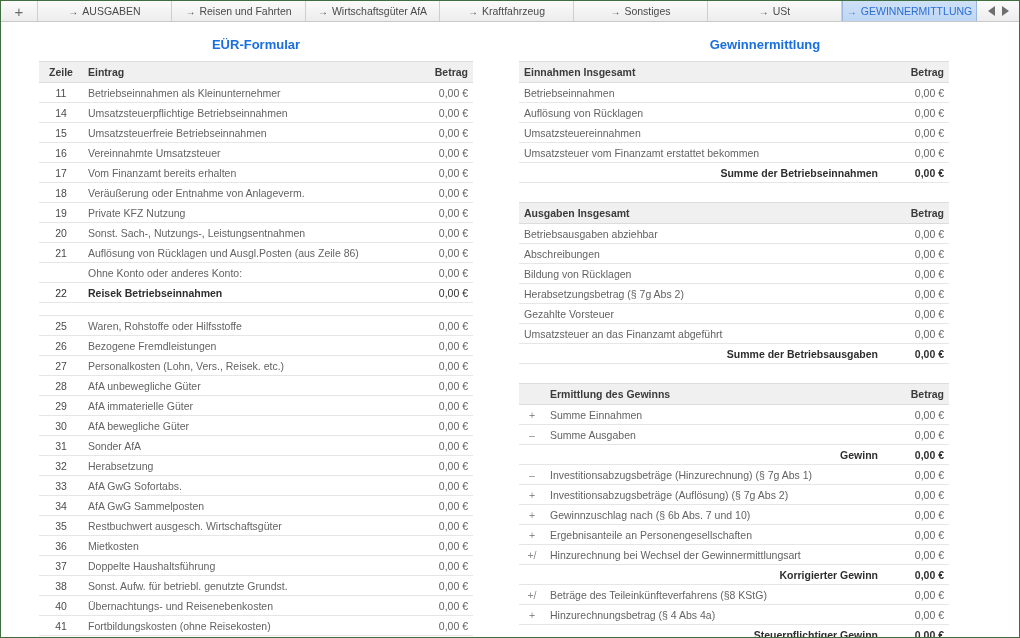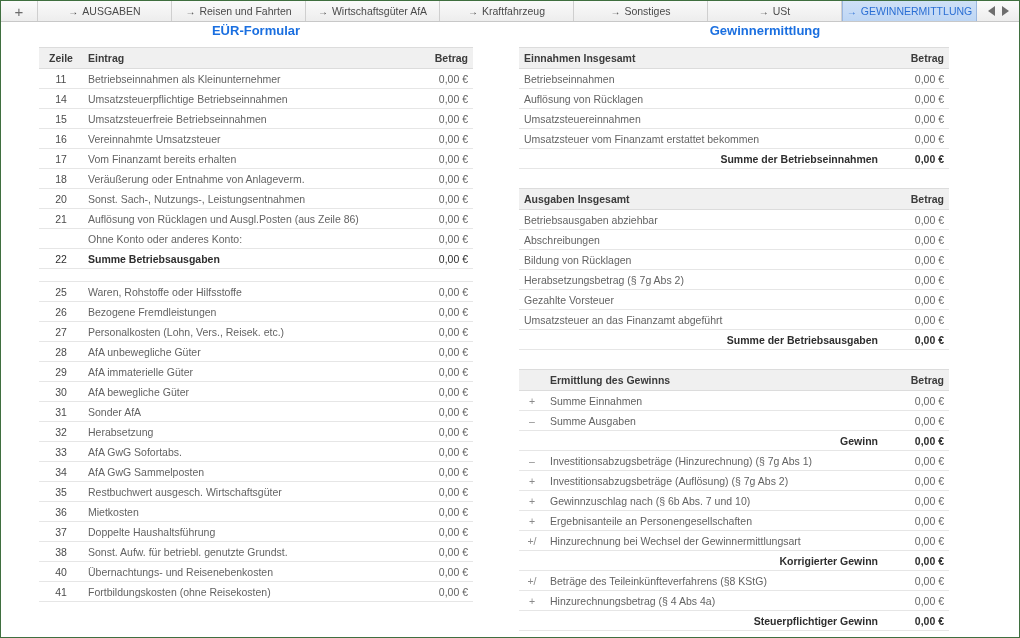--- a/index.html
+++ b/index.html
@@ -65,20 +65,21 @@
     padding: 0;
   }
   .col-left  { width: 510px; position: relative; }
   .col-right { width: 508px; position: relative; }
 
   .panel-title {
     text-align: center;
     color: #1a6fe0;
     font-size: 13px;
     font-weight: bold;
+    padding-top: 14px;
     padding-bottom: 9px;
   }
 
   .tablewrap { padding: 0 38px; }
   .col-right .tablewrap { padding: 0 70px 0 8px; }
 
   table.grid {
     width: 100%;
     border-collapse: collapse;
     font-size: 10.5px;
@@ -200,37 +201,42 @@
               <td class="c-zeile">17</td>
               <td class="c-entry">Vom Finanzamt bereits erhalten</td>
               <td class="c-amount">0,00 €</td>
             </tr>
             <tr class="">
               <td class="c-zeile">18</td>
               <td class="c-entry">Veräußerung oder Entnahme von Anlageverm.</td>
               <td class="c-amount">0,00 €</td>
             </tr>
             <tr class="">
+              <td class="c-zeile">19</td>
+              <td class="c-entry">Private KFZ Nutzung</td>
+              <td class="c-amount">0,00 €</td>
+            </tr>
+            <tr class="">
               <td class="c-zeile">20</td>
               <td class="c-entry">Sonst. Sach-, Nutzungs-, Leistungsentnahmen</td>
               <td class="c-amount">0,00 €</td>
             </tr>
             <tr class="">
               <td class="c-zeile">21</td>
               <td class="c-entry">Auflösung von Rücklagen und Ausgl.Posten (aus Zeile 86)</td>
               <td class="c-amount">0,00 €</td>
             </tr>
             <tr class="">
               <td class="c-zeile"></td>
               <td class="c-entry">Ohne Konto oder anderes Konto:</td>
               <td class="c-amount">0,00 €</td>
             </tr>
             <tr class="sum">
               <td class="c-zeile">22</td>
-              <td class="c-entry">Summe Betriebsausgaben</td>
+              <td class="c-entry">Reisek Betriebseinnahmen</td>
               <td class="c-amount">0,00 €</td>
             </tr>
             <tr class="spacer">
               <td colspan="3"></td>
             </tr>
             <tr class="">
               <td class="c-zeile">25</td>
               <td class="c-entry">Waren, Rohstoffe oder Hilfsstoffe</td>
               <td class="c-amount">0,00 €</td>
             </tr>

